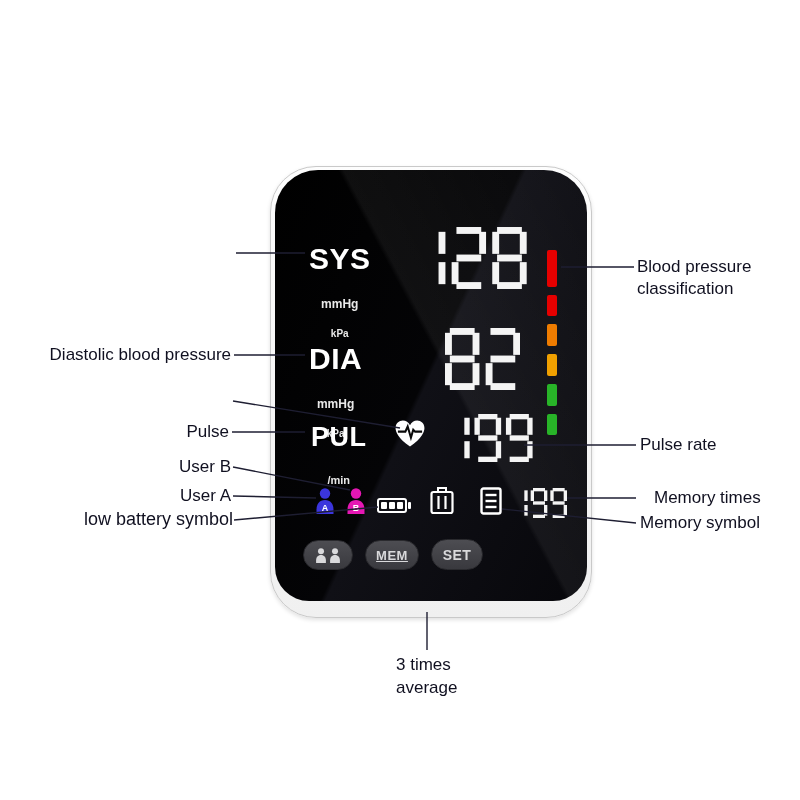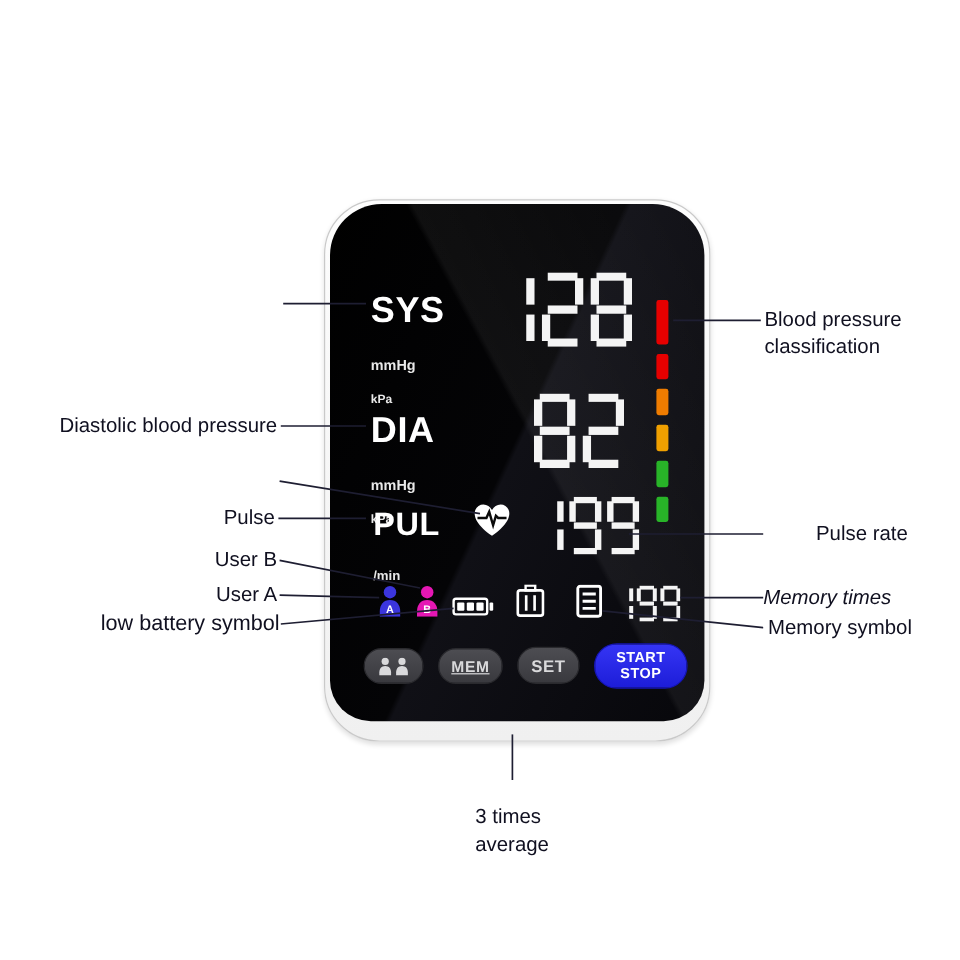--- a/index.html
+++ b/index.html
@@ -13,32 +13,32 @@
   
   .callout { position:absolute; font-size:17px; color:#101020; white-space:nowrap; z-index:6; line-height:20px; }
   .c-systolic   { right:567px; top:243px; }
   .c-diastolic  { right:569px; top:345px; }
   .c-irregular  { right:569px; top:391px; }
   .c-pulse      { right:571px; top:422px; }
   .c-userb      { right:569px; top:457px; }
   .c-usera      { right:569px; top:486px; }
   .c-lowbatt    { right:567px; top:509px; font-size:18px; line-height:21px; }
   .c-class      { left:637px; top:256px; white-space:normal; width:140px; line-height:22px; }
-  .c-pulserate  { left:640px; top:435px;margin-left:40px; }
-  .c-memtimes   { left:636px; top:488px;font-style:italic; }
+  .c-pulserate  { left:640px; top:435px; }
+  .c-memtimes   { left:654px; top:488px; }
   .c-memsymbol  { left:640px; top:513px; }
-  .c-average    { left:396px; top:653px; white-space:pre-line; line-height:23px;margin-top:16px; }
+  .c-average    { left:396px; top:653px; white-space:pre-line; line-height:23px; }
 
   
   .device { position:absolute; left:270px; top:166px; width:322px; height:452px;
             background:linear-gradient(#fdfdfd,#f0f0f0); border:1px solid #c9c9c9;
             border-radius:46px; z-index:1; box-shadow:0 2px 4px rgba(0,0,0,0.12); }
   .screen { position:absolute; left:4px; right:4px; top:3px; bottom:16px; overflow:hidden;
             border-radius:43px 43px 34px 34px;
-            background:linear-gradient(115deg,#000 0%,#040406 48%,#101016 49%,#07070b 100%); }
+            background:linear-gradient(115deg,#000 0%,#040406 48%,#101016 49%,#07070b 100%);text-align:center; }
   .gloss { position:absolute; left:0; top:0; right:0; bottom:0;
            background:linear-gradient(62deg, rgba(255,255,255,0) 54%, rgba(255,255,255,0.055) 55%, rgba(255,255,255,0.015) 100%); }
 
   .disp-block { position:absolute; color:#fff; }
   .disp-block .main { font-weight:700; font-size:30px; letter-spacing:0.5px; }
   .disp-block .u1 { font-weight:700; font-size:12px; margin-top:21px; color:#e9e9e9; }
   .disp-block .u2 { font-weight:700; font-size:10px; margin-top:17px; color:#e9e9e9; }
   .blk-sys { left:34px; top:72px; }
   .blk-dia { left:34px; top:172px; }
   .blk-pul { left:36px; top:252px; }
@@ -253,21 +253,17 @@
           <circle cx="10" cy="5.5" r="5.2" fill="#d9d9db"></circle>
           <path d="M10 12 C4.5 12 1.5 16 1.5 21.5 L1.5 26 L18.5 26 L18.5 21.5 C18.5 16 15.5 12 10 12 Z" fill="#d9d9db"></path>
         </svg>
         <svg width="12" height="15" viewBox="0 0 20 26">
           <circle cx="10" cy="5.5" r="5.2" fill="#d9d9db"></circle>
           <path d="M10 12 C4.5 12 1.5 16 1.5 21.5 L1.5 26 L18.5 26 L18.5 21.5 C18.5 16 15.5 12 10 12 Z" fill="#d9d9db"></path>
         </svg>
       </div>
       <div class="btn btn-mem">MEM</div>
       <div class="btn btn-set">SET</div>
-      <div class="btn btn-start">
-        <span>START</span>
-        <span>STOP</span>
-      </div>
 
     </div>
   </div>
 
 </div>
 
 </body></html>

